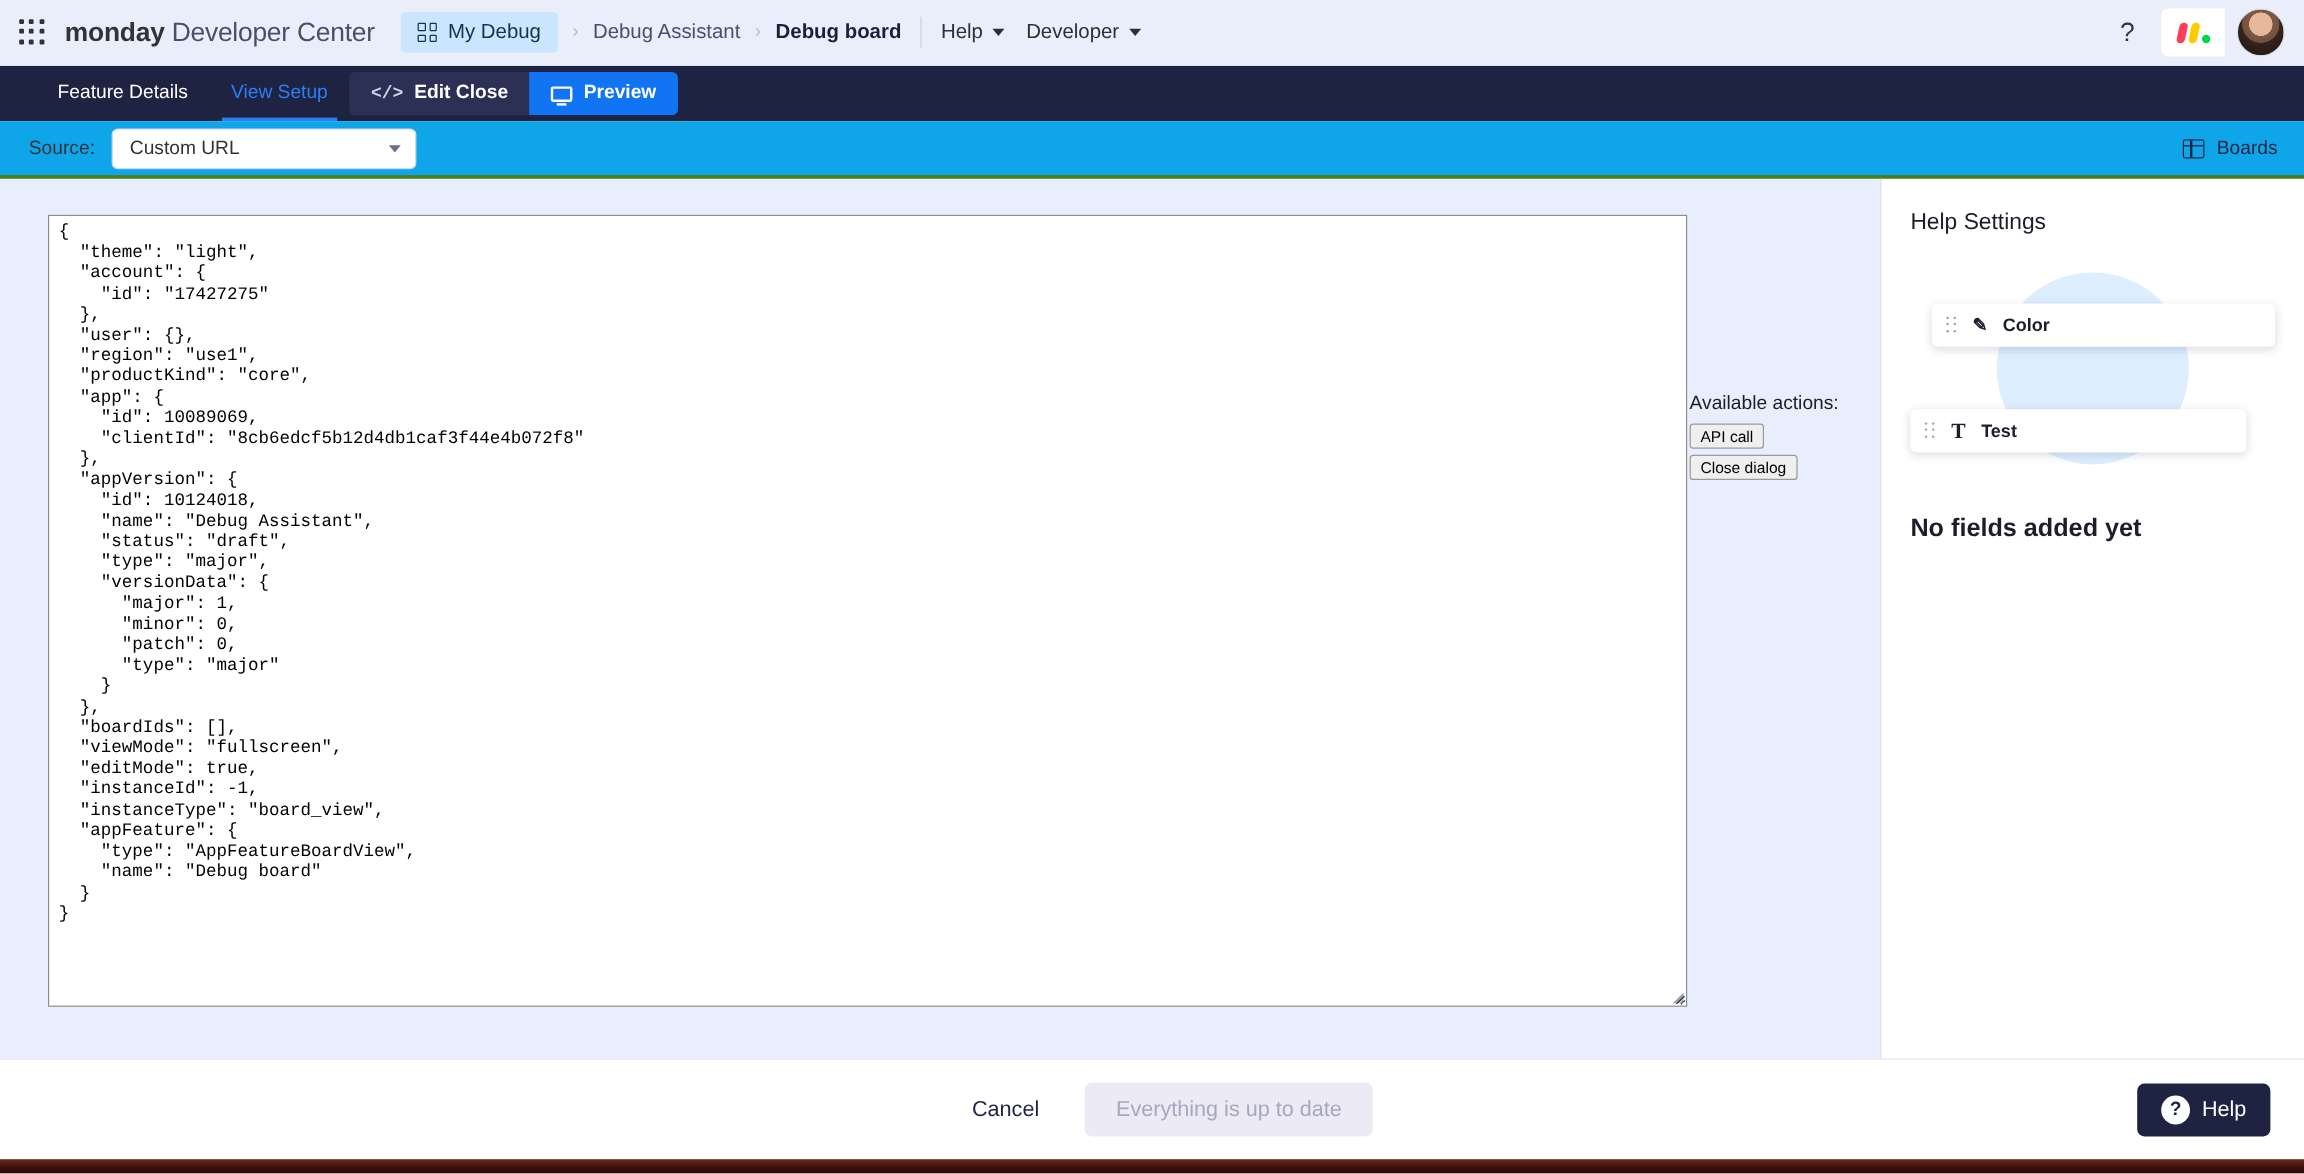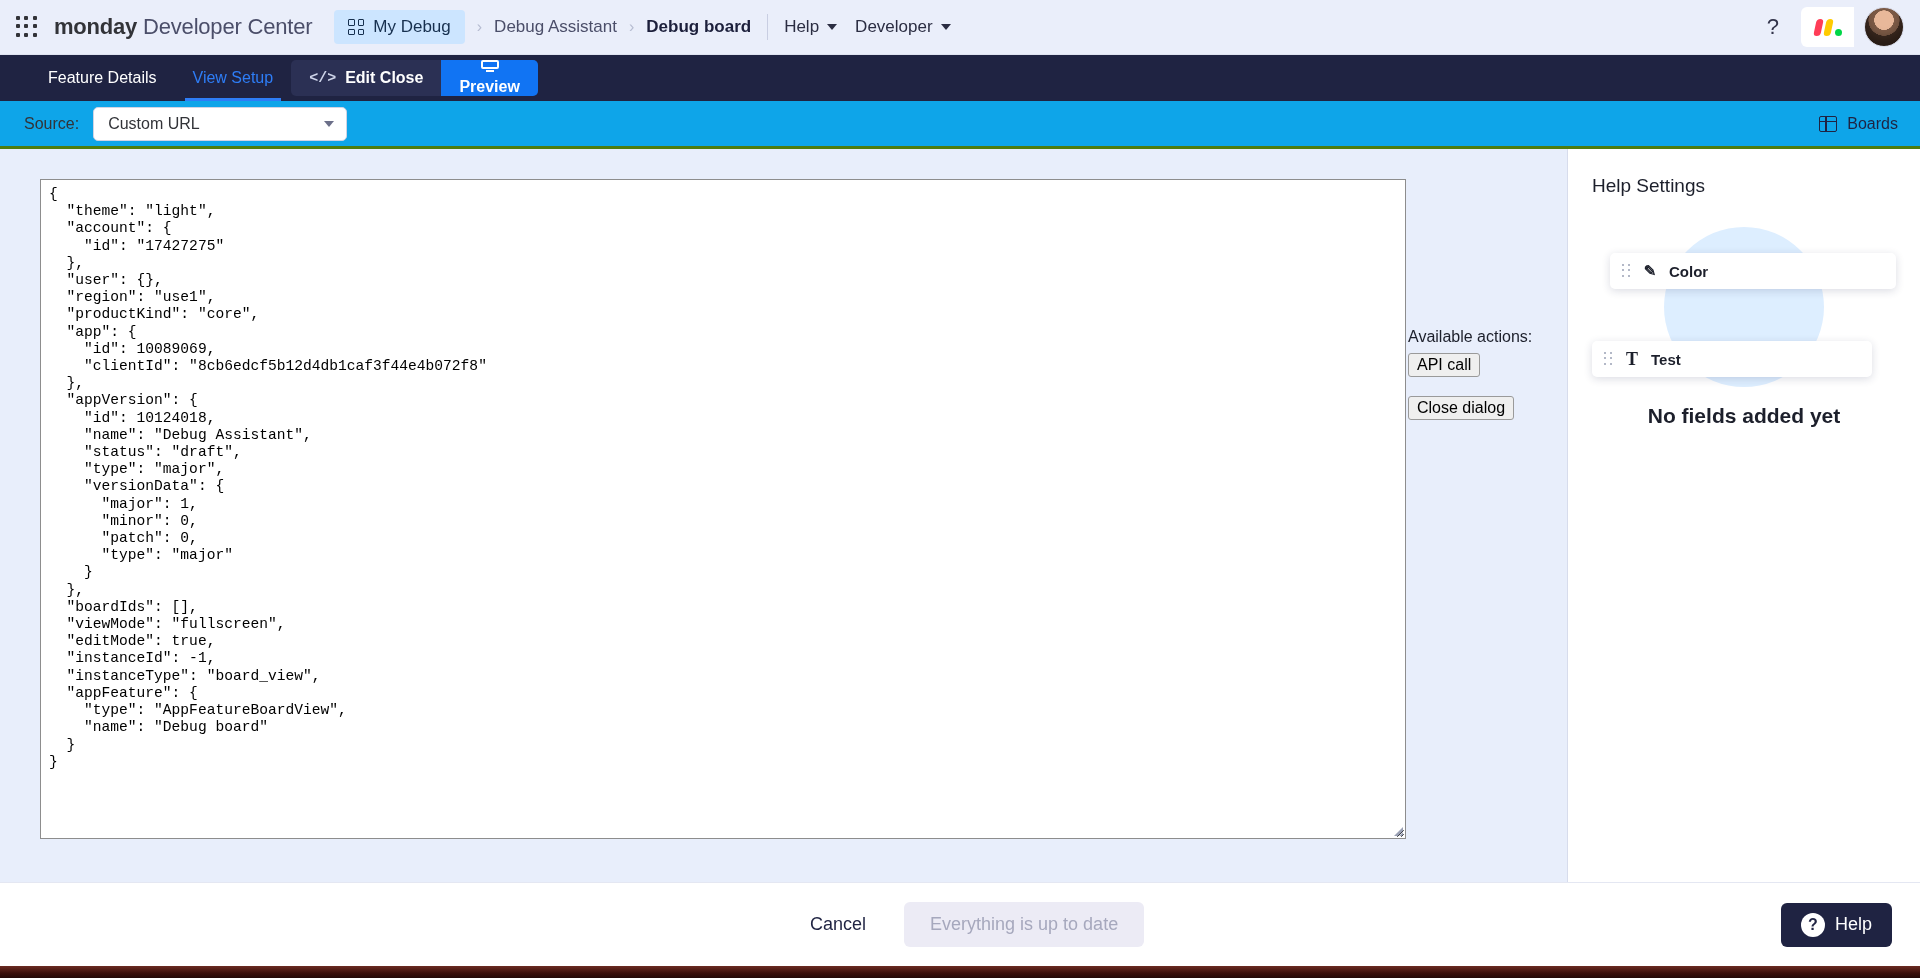--- a/index.html
+++ b/index.html
@@ -114,21 +114,21 @@
   .mode-switch {
     margin-left:auto; display:flex; align-items:center;
     background:#2b3054; border-radius:5px; margin: 5px 16px 5px 0;
     overflow: hidden;
   }
   .mode-btn {
     display:flex; align-items:center; gap:9px;
     padding: 0 18px; height: 36px;
     font-size:16px; color:#ffffff; font-weight:600; cursor:pointer;
   }
-  .mode-btn.active { background:#1174f3;flex-direction:column; }
+  .mode-btn.active { background:#1174f3; }
   .code-icon { font-family:"Liberation Mono", monospace; font-size:15px; color:#cfd5ea; }
   .monitor-icon {
     width:18px; height:13px; border:2px solid #fff; border-radius:2px; position:relative;
   }
   .monitor-icon::after {
     content:""; position:absolute; left:50%; transform:translateX(-50%);
     bottom:-5px; width:8px; height:2px; background:#fff;
   }
 
   
@@ -208,24 +208,24 @@
   }
   .actions-title {
     font-size: 16px; color:#1c1f2b; line-height: 20px; margin-bottom: 6px;
   }
   .action-btn {
     display:inline-block;
     background: #efefef;
     border: 1px solid #9a9a9a;
     border-radius: 3px;
     padding: 2px 8px;
-    font-size: 16px;
+    font-size: 13px;
     color: #000;
     cursor: pointer;
-    margin-bottom: 19px;
+    margin-bottom: 5px;
     font-family: "Liberation Sans", sans-serif;
   }
 
   
   .settings {
     width: 352px;
     background: #ffffff;
     padding: 26px 24px 0 24px;
     position: relative;
   }
@@ -265,22 +265,22 @@
   .dots6 i { width:2px; height:2px; background:#9aa0b4; border-radius:50%; display:block; }
   .ic { width: 18px; text-align:center; color:#1c1f2b; font-size:15px; }
   .pen-ic { display:inline-block; transform: rotate(0deg); }
   .btn-ic {
     width:15px;height:9px;border:1.6px solid #1c1f2b;border-radius:5px; display:inline-block;
     position:relative;
   }
   .btn-ic::after{content:"";position:absolute;left:3px;top:2.2px;width:7px;height:1.5px;background:#1c1f2b;}
   .t-ic { font-family:"Liberation Serif", serif; font-size:18px; }
   .empty-title {
-    margin-top: 17px;
-    text-align:center;
+    margin-top: 42px;
+    text-align:left;
     font-size: 21px; font-weight: 700; color:#1c1f2b;
   }
   .empty-sub {
     margin-top: 9px;
     text-align:center;
     font-size: 16px; color:#4b4e69; line-height: 24px;
   }
 
   
   .footer {

